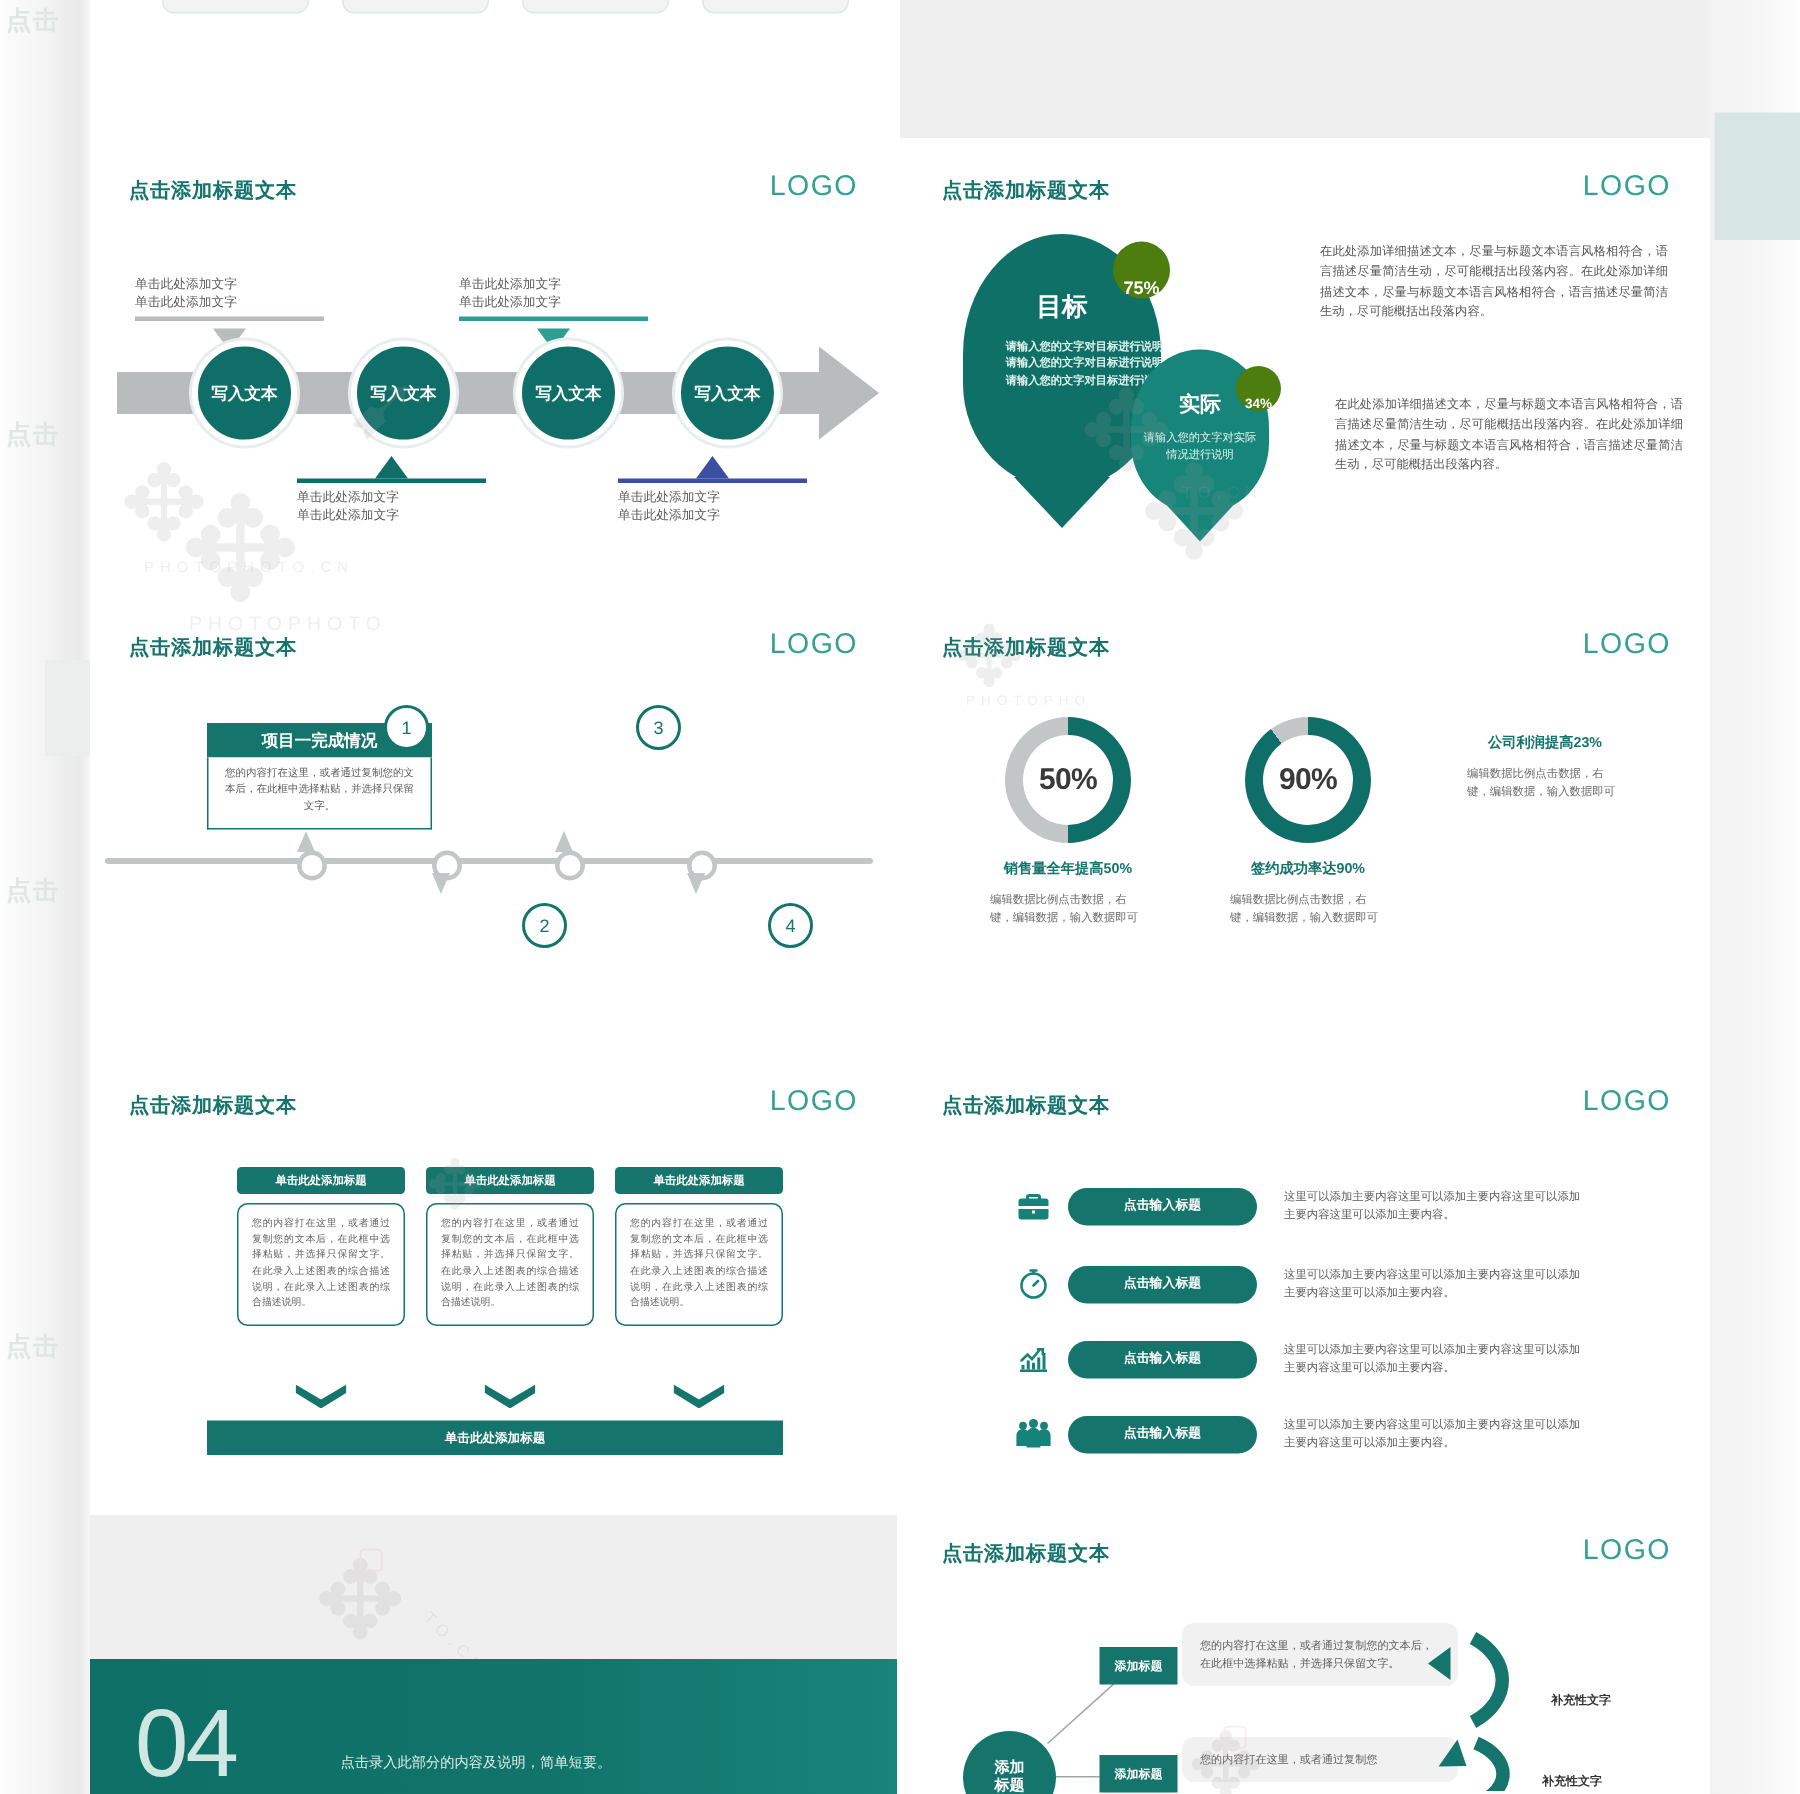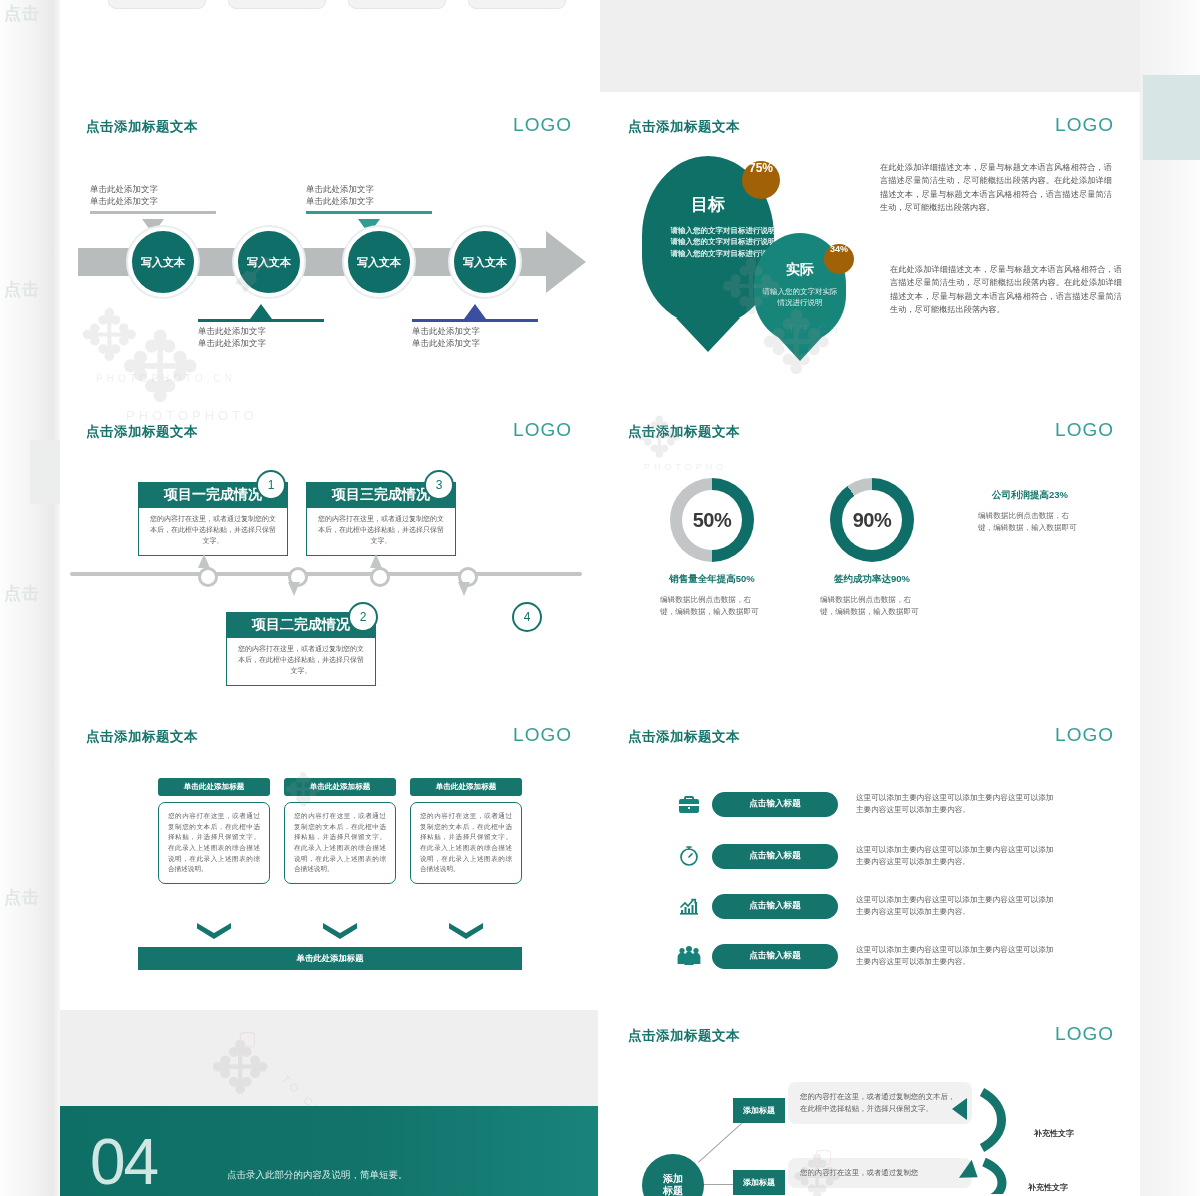--- a/index.html
+++ b/index.html
@@ -40,29 +40,29 @@
   .cap .bar.blue{background:#3b4ea0;}
   .tri{position:absolute;width:0;height:0;}
 
   
   .drop{position:absolute;background:#0f7068;border-radius:50% 50% 50% 50%/60% 60% 40% 40%;}
   .drop.big{left:40px;top:55px;width:132px;height:170px;border-radius:66px 66px 66px 66px/80px 80px 70px 70px;}
   .drop.big::after{content:"";position:absolute;left:50%;bottom:-26px;transform:translateX(-50%);width:0;height:0;border-left:32px solid transparent;border-right:32px solid transparent;border-top:34px solid #0f7068;}
   .drop.small{left:152px;top:132px;width:92px;height:110px;border-radius:46px 46px 46px 46px/52px 52px 48px 48px;background:#17857a;}
   .drop.small::after{content:"";position:absolute;left:50%;bottom:-18px;transform:translateX(-50%);width:0;height:0;border-left:22px solid transparent;border-right:22px solid transparent;border-top:24px solid #17857a;}
   .drop-label{position:absolute;color:#fff;font-weight:bold;text-align:center;}
-  .pct-bub{position:absolute;border-radius:50%;background:#a16207;color:#fff;display:flex;align-items:flex-start;justify-content:center;font-weight:bold;}
+  .pct-bub{position:absolute;border-radius:50%;background:#4d7c0f;color:#fff;display:flex;align-items:flex-end;justify-content:center;font-weight:bold;}
   .drop-body{position:absolute;color:#dff1ee;font-size:7.5px;line-height:1.5;text-align:center;}
   .para{position:absolute;font-size:8.2px;line-height:1.62;color:#555;text-align:justify;}
 
   
   .tl-line{position:absolute;left:10px;top:166px;width:512px;height:4px;background:#c3c6c6;border-radius:2px;}
   .tl-node{position:absolute;width:14px;height:14px;border-radius:50%;background:#fff;border:3px solid #c3c6c6;top:161px;}
   .tcard{position:absolute;width:150px;}
-  .tcard .hd{background:#15746c;color:#fff;font-size:14px;font-weight:bold;text-align:center;padding:4px 0;}
+  .tcard .hd{background:#15746c;color:#fff;font-size:11px;font-weight:bold;text-align:center;padding:4px 0;}
   .tcard .bd{border:1.4px solid #15746c;border-top:none;background:#fff;font-size:7px;line-height:1.55;color:#5c5c5c;text-align:center;padding:6px 8px 8px;}
   .tnum{position:absolute;width:26px;height:26px;border-radius:50%;background:#fff;border:2px solid #15746c;display:flex;align-items:center;justify-content:center;font-size:12px;color:#15746c;font-weight:500;}
   .tstem{position:absolute;width:0;height:0;}
 
   
   .donut-wrap{position:absolute;width:156px;text-align:center;}
   .donut{position:relative;width:84px;height:84px;margin:0 auto;border-radius:50%;}
   .donut .hole{position:absolute;left:12px;top:12px;width:60px;height:60px;border-radius:50%;background:#fff;display:flex;align-items:center;justify-content:center;}
   .donut .hole b{font-size:20px;color:#3a3a3a;font-weight:bold;letter-spacing:-.5px;}
   .d-lab{font-size:9.5px;font-weight:bold;color:#16746c;margin-top:11px;}
@@ -229,33 +229,25 @@
 
       <div class="tcard" style="left:78px;top:76px;">
         <div class="hd">项目一完成情况</div>
         <div class="bd">您的内容打在这里，或者通过复制您的文本后，在此框中选择粘贴，并选择只保留文字。</div>
       </div>
       <div class="tnum" style="left:196px;top:64px;">
         <span>1</span>
       </div>
       <div class="tstem" style="left:138px;top:148px;border-left:6px solid transparent;border-right:6px solid transparent;border-bottom:14px solid #c3c6c6;"></div>
 
-      <div class="tcard" style="left:246px;top:76px;">
-        <div class="hd">项目三完成情况</div>
-        <div class="bd">您的内容打在这里，或者通过复制您的文本后，在此框中选择粘贴，并选择只保留文字。</div>
-      </div>
       <div class="tnum" style="left:364px;top:64px;">
         <span>3</span>
       </div>
       <div class="tstem" style="left:310px;top:148px;border-left:6px solid transparent;border-right:6px solid transparent;border-bottom:14px solid #c3c6c6;"></div>
 
-      <div class="tcard" style="left:166px;top:206px;">
-        <div class="hd">项目二完成情况</div>
-        <div class="bd">您的内容打在这里，或者通过复制您的文本后，在此框中选择粘贴，并选择只保留文字。</div>
-      </div>
       <div class="tnum" style="left:288px;top:196px;">
         <span>2</span>
       </div>
       <div class="tstem" style="left:228px;top:176px;border-left:6px solid transparent;border-right:6px solid transparent;border-top:14px solid #c3c6c6;"></div>
 
       <div class="tnum" style="left:452px;top:196px;">
         <span>4</span>
       </div>
       <div class="tstem" style="left:398px;top:176px;border-left:6px solid transparent;border-right:6px solid transparent;border-top:14px solid #c3c6c6;"></div>
     </div>

